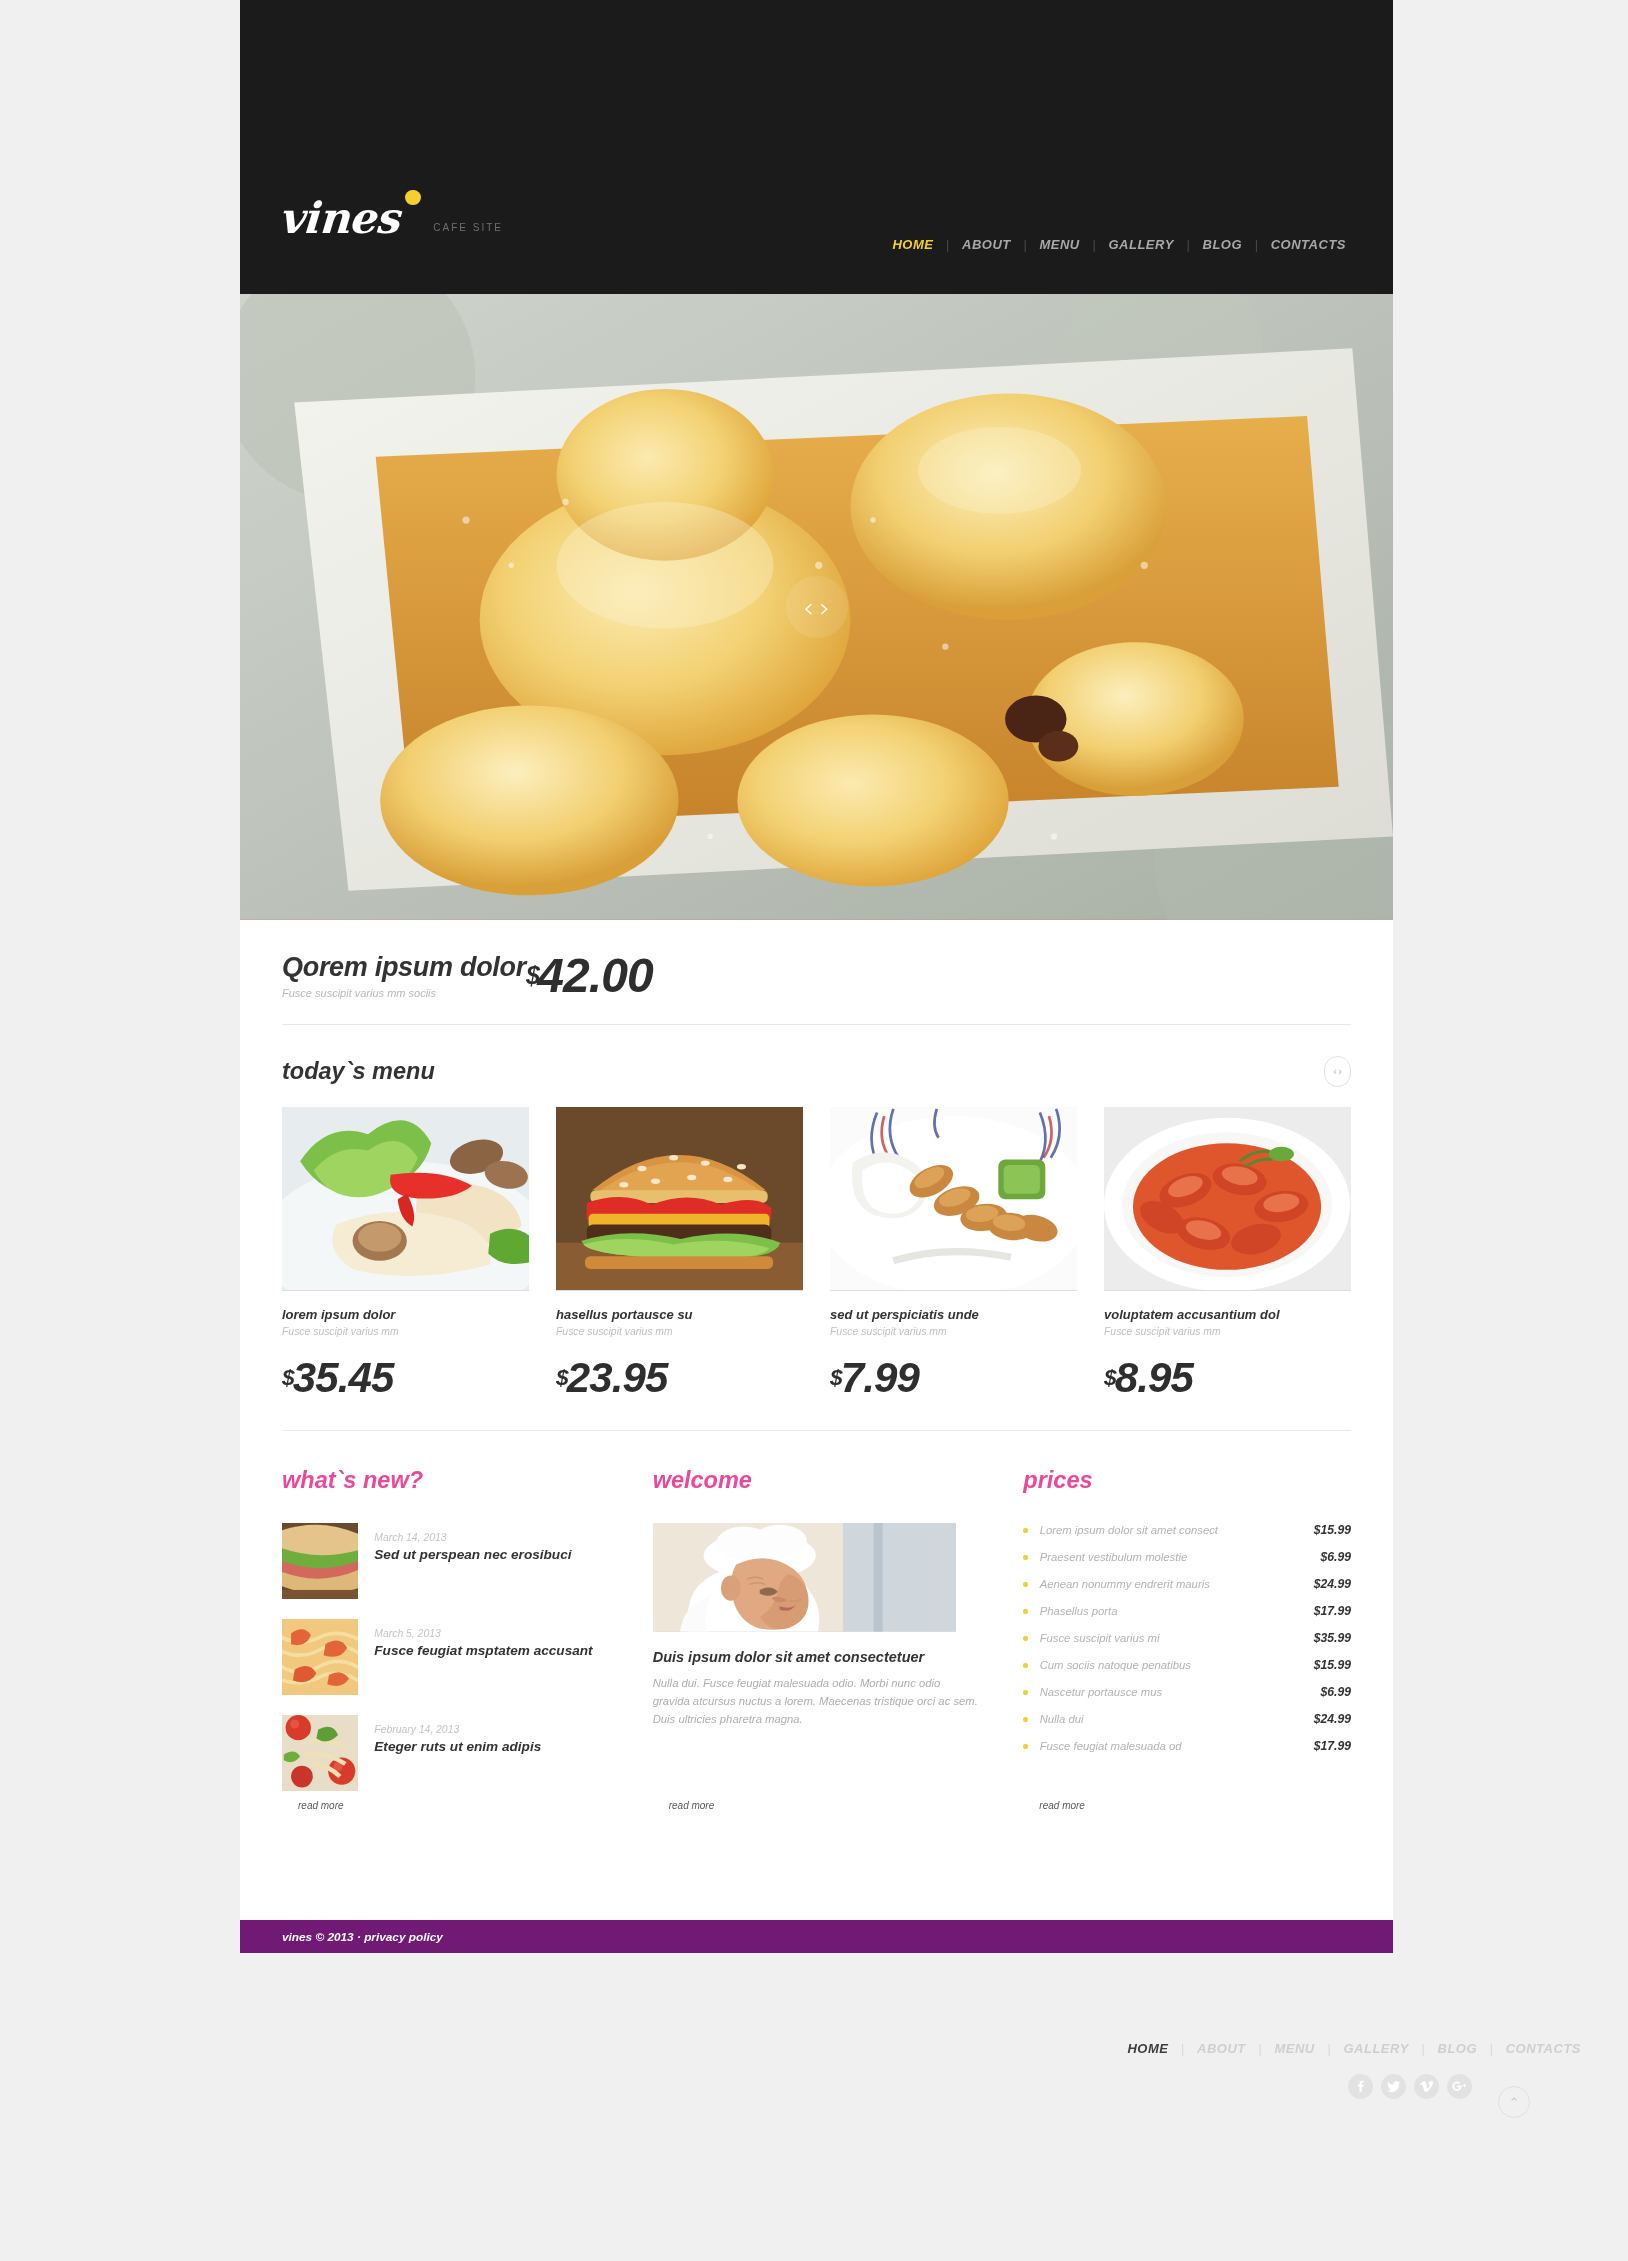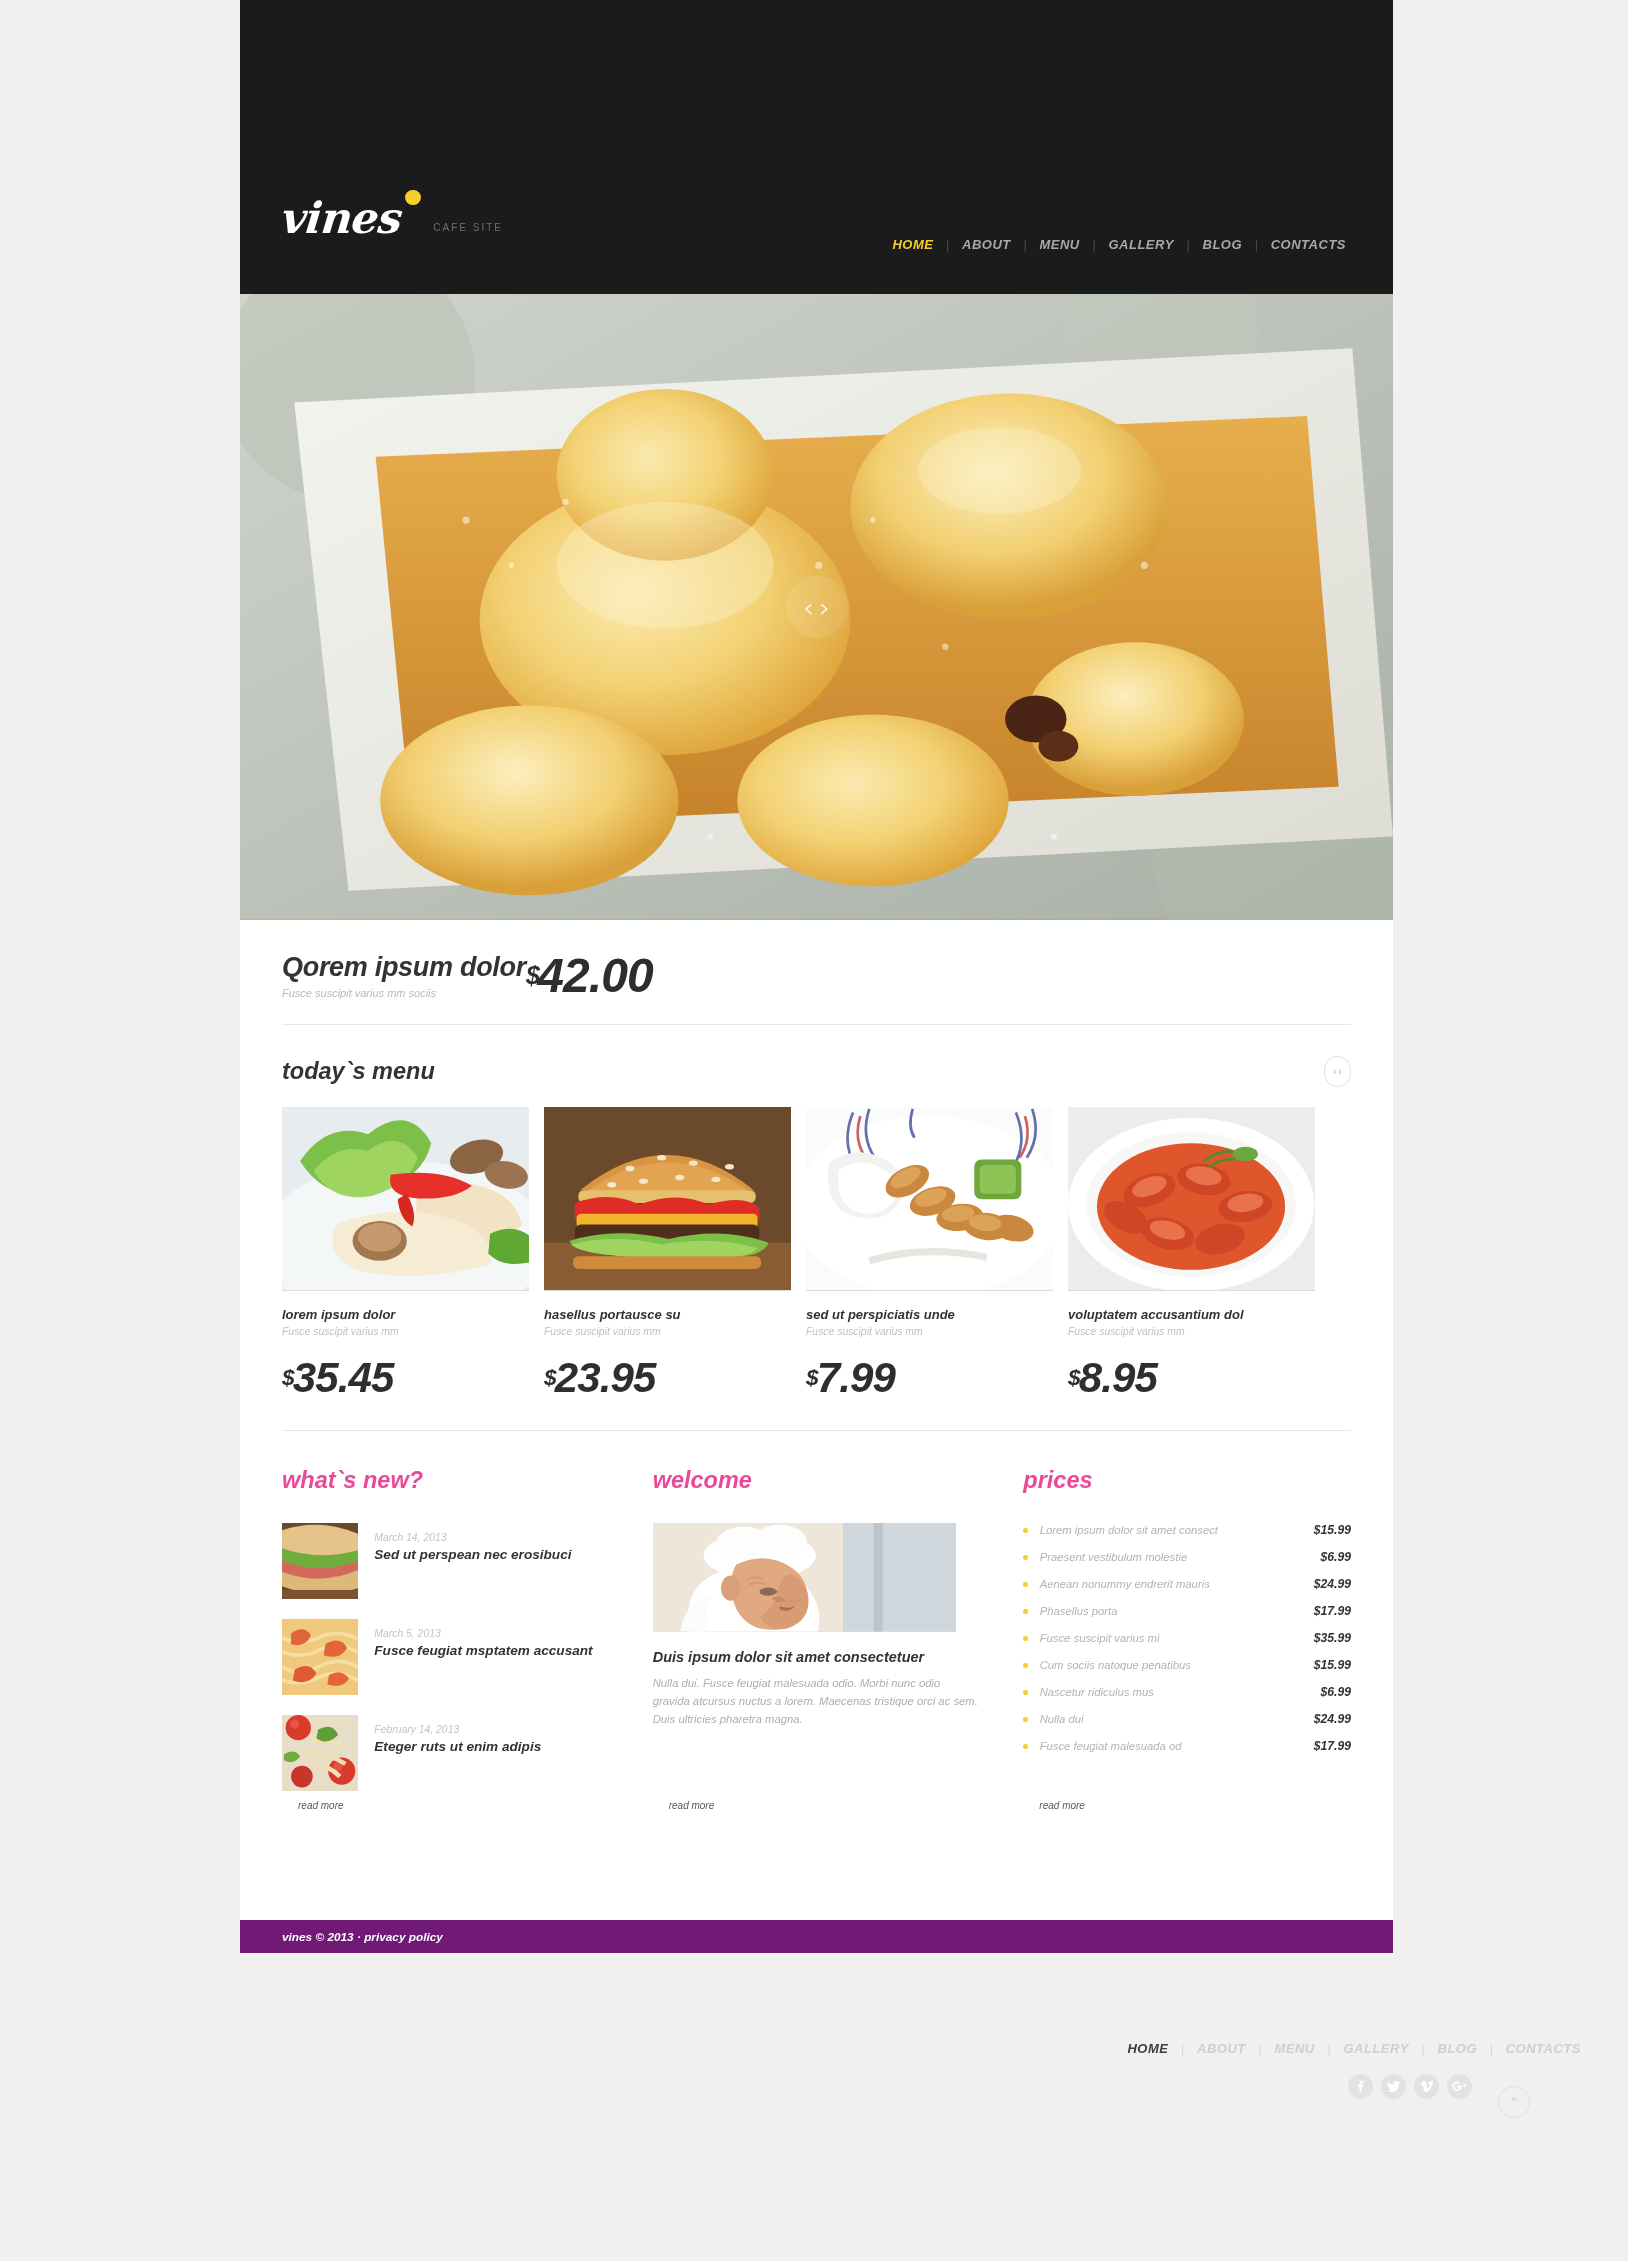--- a/index.html
+++ b/index.html
@@ -79,21 +79,21 @@
   .sect-title {
     font-family: "Liberation Sans Narrow", "Liberation Sans", sans-serif;
     font-style: italic; font-weight: 700; font-size: 23.5px; color: #333;
   }
   .pager {
     width: 27px; height: 31px; border: 0.9px solid #e0e0e0; border-radius: 14.5px;
     display: flex; align-items: center; justify-content: center; gap: 0.9px;
   }
   .pager span { color: #b5b5b5; font-size: 11px; cursor: pointer; font-family: "DejaVu Sans", sans-serif; }
 
-  .menu-grid { display: flex; gap: 15px; padding-bottom: 31px; border-bottom: 0.9px solid #e8e8e8; }
+  .menu-grid { display: flex; gap: 27px; padding-bottom: 31px; border-bottom: 0.9px solid #e8e8e8; }
   .menu-card { width: 247px; }
   .menu-thumb { width: 247px; height: 184px; overflow: hidden; background: #ddd; }
   .menu-name {
     font-family: "Liberation Sans Narrow", "Liberation Sans", sans-serif;
     font-style: italic; font-weight: 700; font-size: 13px; color: #333; margin-top: 16.3px;
   }
   .menu-sub {
     font-style: italic; font-size: 10.4px; color: #c0c0c0; margin-top: 4.5px;
     font-family: "Liberation Sans Narrow", "Liberation Sans", sans-serif;
   }
@@ -561,21 +561,21 @@
             <div class="price-label">Fusce suscipit varius mi</div>
             <div class="price-val">$35.99</div>
           </div>
           <div class="price-row">
             <div class="bullet"></div>
             <div class="price-label">Cum sociis natoque penatibus</div>
             <div class="price-val">$15.99</div>
           </div>
           <div class="price-row">
             <div class="bullet"></div>
-            <div class="price-label">Nascetur ridiculus mus</div>
+            <div class="price-label">Nascetur portausce mus</div>
             <div class="price-val">$6.99</div>
           </div>
           <div class="price-row">
             <div class="bullet"></div>
             <div class="price-label">Nulla dui</div>
             <div class="price-val">$24.99</div>
           </div>
           <div class="price-row">
             <div class="bullet"></div>
             <div class="price-label">Fusce feugiat malesuada od</div>

